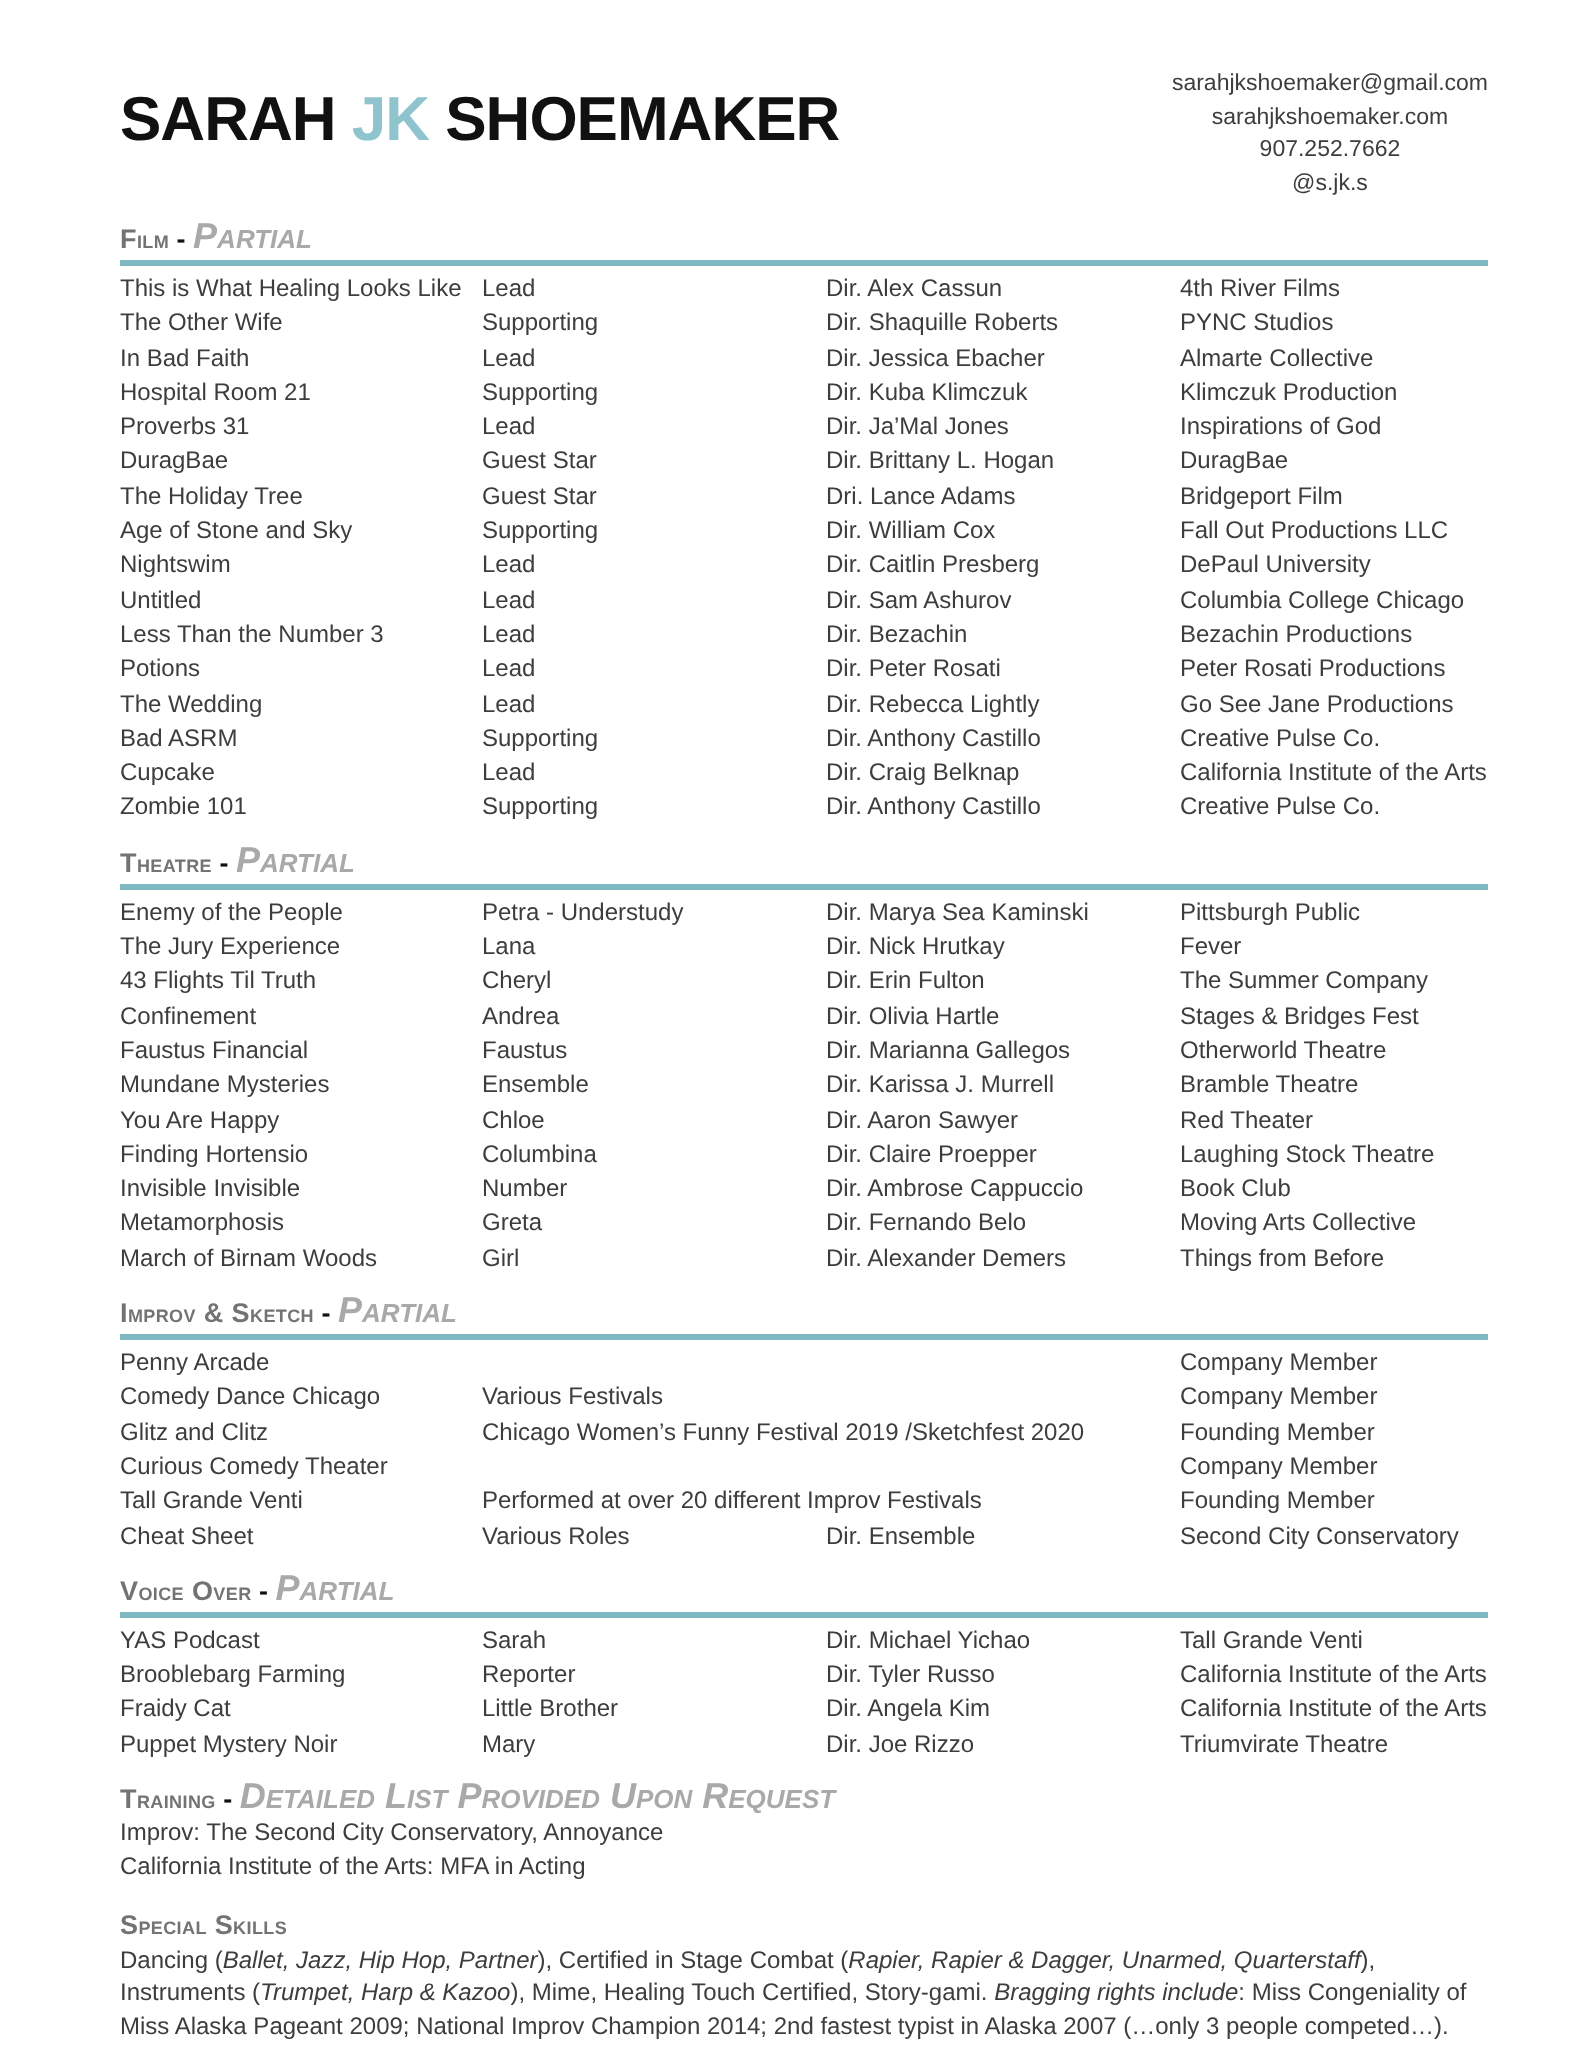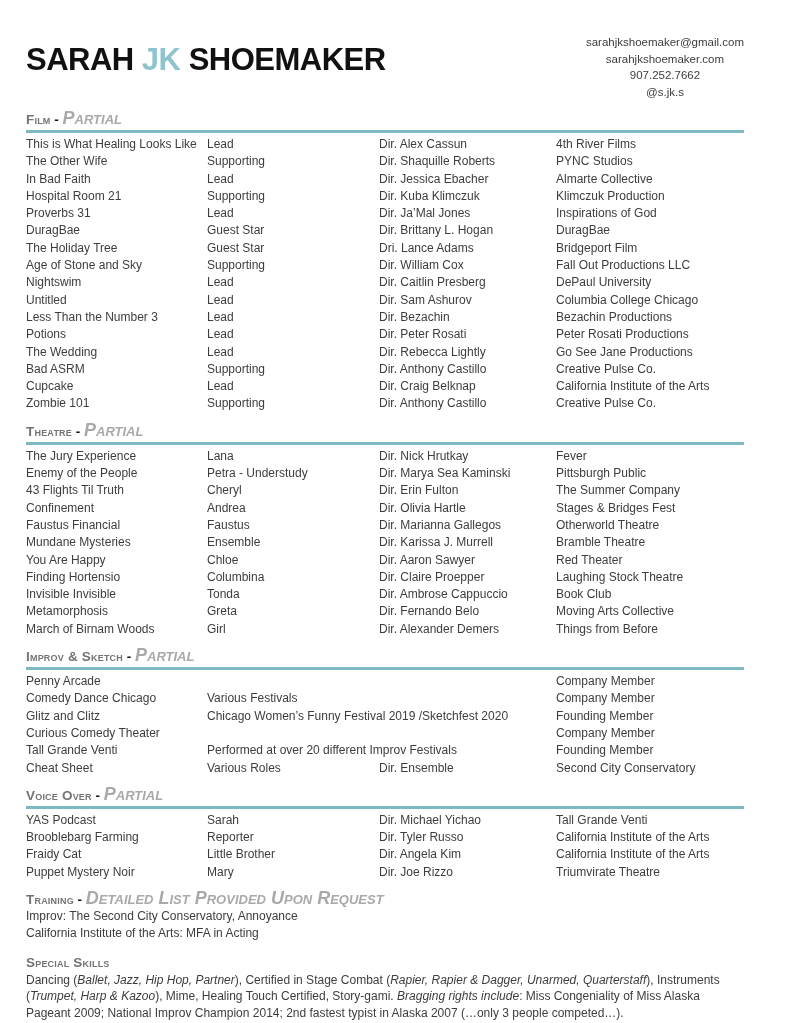--- a/index.html
+++ b/index.html
@@ -3,21 +3,21 @@
 <meta charset="utf-8">
 <style>
   * { margin: 0; padding: 0; box-sizing: border-box; }
   html, body { background: #ffffff; }
   body {
     width: 791px; height: 1023px;
     font-family: "Liberation Sans", "DejaVu Sans", sans-serif;
     color: #3d3d3d;
     overflow: hidden;
   }
-  .page { width: 791px; height: 1023px; padding: 34px 47px 20px 26px; border-radius: 28px; }
+  .page { width: 791px; height: 1023px; padding: 34px 47px 20px 60px; border-radius: 28px; }
 
   
   .header { display: flex; justify-content: space-between; align-items: flex-start; margin-bottom: 10px; }
   .name { font-size: 31px; font-weight: bold; letter-spacing: -0.5px; color: #111111; padding-top: 8px; white-space: nowrap; }
   .name .mid { color: #8fc4cf; }
   .contact { text-align: center; font-size: 11.5px; line-height: 16.5px; color: #3d3d3d; }
 
   
   .section { margin-bottom: 9px; }
   .sec-head { font-size: 13.5px; line-height: 16px; white-space: nowrap; }
@@ -176,34 +176,34 @@
         </div>
       </div>
   </div>
 
   <div class="section">
     <div class="sec-head"><span class="sec-title">Theatre</span><span class="sec-dash"> - </span><span class="sec-suffix">Partial</span></div>
     <div class="rule"></div>
     <div>
 
         <div class="credit-row">
+          <div class="cell">Enemy of the People</div>
+          <div class="cell">Petra - Understudy</div>
+          <div class="cell">Dir. Marya Sea Kaminski</div>
+          <div class="cell">Pittsburgh Public</div>
+        </div>
+
+        <div class="credit-row">
           <div class="cell">The Jury Experience</div>
           <div class="cell">Lana</div>
           <div class="cell">Dir. Nick Hrutkay</div>
           <div class="cell">Fever</div>
         </div>
 
         <div class="credit-row">
-          <div class="cell">Enemy of the People</div>
-          <div class="cell">Petra - Understudy</div>
-          <div class="cell">Dir. Marya Sea Kaminski</div>
-          <div class="cell">Pittsburgh Public</div>
-        </div>
-
-        <div class="credit-row">
           <div class="cell">43 Flights Til Truth</div>
           <div class="cell">Cheryl</div>
           <div class="cell">Dir. Erin Fulton</div>
           <div class="cell">The Summer Company</div>
         </div>
 
         <div class="credit-row">
           <div class="cell">Confinement</div>
           <div class="cell">Andrea</div>
           <div class="cell">Dir. Olivia Hartle</div>
@@ -233,21 +233,21 @@
 
         <div class="credit-row">
           <div class="cell">Finding Hortensio</div>
           <div class="cell">Columbina</div>
           <div class="cell">Dir. Claire Proepper</div>
           <div class="cell">Laughing Stock Theatre</div>
         </div>
 
         <div class="credit-row">
           <div class="cell">Invisible Invisible</div>
-          <div class="cell">Tonda</div>
+          <div class="cell">Number</div>
           <div class="cell">Dir. Ambrose Cappuccio</div>
           <div class="cell">Book Club</div>
         </div>
 
         <div class="credit-row">
           <div class="cell">Metamorphosis</div>
           <div class="cell">Greta</div>
           <div class="cell">Dir. Fernando Belo</div>
           <div class="cell">Moving Arts Collective</div>
         </div>

